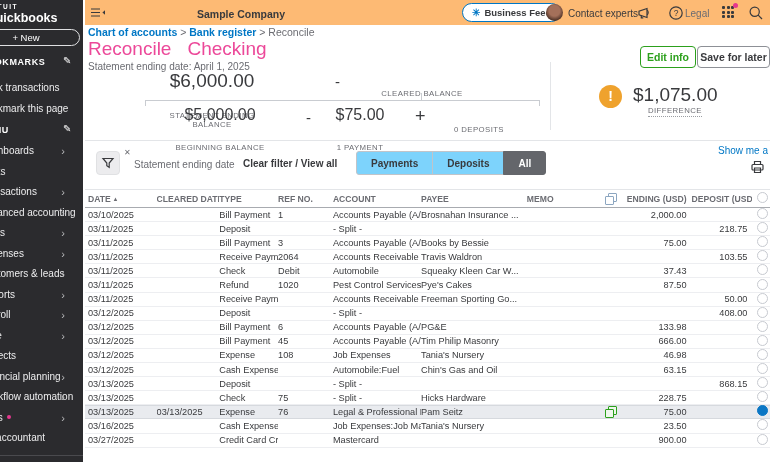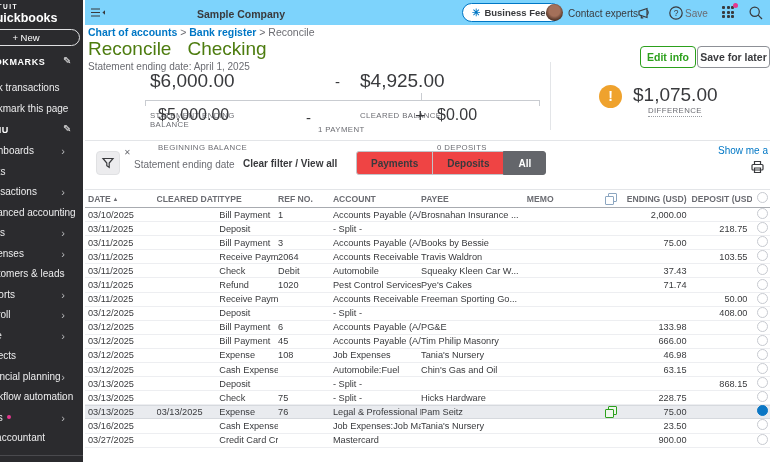--- a/index.html
+++ b/index.html
@@ -21,21 +21,21 @@
   .pencil { position:absolute; color:#fff; font-size:10px; }
   #menu-list { position:absolute; left:-20px; top:141px; width:103px; list-style:none; }
   #menu-list li { position:relative; height:20.5px; line-height:20.5px; color:#ededee;
     font-size:10px; white-space:nowrap; }
   #menu-list li .chev { position:absolute; right:18px; top:0; color:#b9babc; font-size:11px; }
   #menu-list li.divider { height:7px; border-bottom:1px solid #4a4a4e; margin-bottom:2px; }
   .pinkdot { display:inline-block; width:4px; height:4px; border-radius:50%;
     background:#e5388e; margin-left:4px; vertical-align:2px; }
 
   
-  #topbar { position:absolute; left:85px; top:0; right:0; height:25px; background:#7dd3fc; }
+  #topbar { position:absolute; left:85px; top:0; right:0; height:25px; background:#fdba74; }
   .icnbtn { position:absolute; top:5px; width:16px; height:16px; }
   svg.icn { stroke:#393a3d; stroke-width:1.2; fill:none; }
   #company { position:absolute; left:112px; top:8px; font-size:10.5px; font-weight:bold; }
   #bfeed { position:absolute; left:377px; top:3px; height:19px; border:1.5px solid #0077c5;
     border-radius:10px; background:#fff; display:flex; align-items:center; gap:4px;
     padding:0 9px; font-size:9.5px; font-weight:bold; color:#393a3d; }
   #bfeed .spark { color:#0077c5; font-size:10px; }
   #avatar { position:absolute; left:461px; top:4px; width:17px; height:17px; border-radius:50%;
     background:radial-gradient(circle at 50% 40%, #a4705a 0 40%, #4a2f24 75%); }
   #contact { position:absolute; left:483px; top:8px; font-size:10px; color:#393a3d; }
@@ -43,26 +43,26 @@
   #grid-ic { position:absolute; left:637px; top:6px; width:13px; height:13px;
     display:grid; grid-template-columns:repeat(3,3px); grid-template-rows:repeat(3,3px); gap:1.5px; }
   #grid-ic i { background:#393a3d; border-radius:1px; }
   #grid-dot { position:absolute; left:648px; top:3px; width:5px; height:5px;
     border-radius:50%; background:#e5388e; }
 
   
   #crumbs { position:absolute; left:88px; top:26px; font-size:10.5px; font-weight:bold; }
   #crumbs a { color:#0077c5; text-decoration:none; }
   #crumbs .sep,#crumbs .cur { color:#6b6c72; font-weight:normal; }
-  #title { position:absolute; left:88px; top:38px; font-size:19px; color:#4d7c0f; }
+  #title { position:absolute; left:88px; top:38px; font-size:19px; color:#ec4899; }
   #title span+span { margin-left:16px; }
   #stmt-date { position:absolute; left:88px; top:61px; font-size:10px; color:#6b6c72; }
 
   
-  .amt-blk { position:absolute; }
+  .amt-blk { position:absolute; text-align:center; }
   .amt-blk .v { font-size:19px; color:#393a3d; }
   .amt-blk .v2 { font-size:16px; color:#393a3d; }
   .amt-blk .l { font-size:7.8px; color:#6b6c72; letter-spacing:.4px; margin-top:19px; }
   .opsign { position:absolute; font-size:15px; color:#393a3d; }
   #vdiv { position:absolute; left:550px; top:62px; width:1px; height:68px; background:#e3e5e8; }
   .brk { position:absolute; background:#c9ccd1; }
   #warn { position:absolute; left:599px; top:85px; width:23px; height:23px; border-radius:50%;
     background:#efa22d; color:#fff; font-weight:bold; font-size:14px; text-align:center; line-height:23px; }
   #diff-val { position:absolute; left:633px; top:84px; font-size:19px; }
   #diff-lbl { position:absolute; left:648px; top:106px; font-size:7.8px; color:#6b6c72;
@@ -76,21 +76,21 @@
   #hsep { position:absolute; left:85px; top:140px; right:0; height:1px; background:#e3e5e8; }
 
   
   #funnel { position:absolute; left:96px; top:151px; width:24px; height:24px;
     background:#ececee; border:1px solid #e0e1e3; border-radius:4px; display:flex;
     align-items:center; justify-content:center; }
   #fclose { position:absolute; left:124px; top:148px; font-size:8px; color:#6b6c72; }
   #chip { position:absolute; left:134px; top:159px; font-size:10px; color:#6b6c72; }
   #clearf { position:absolute; left:243px; top:158px; font-size:10px; color:#393a3d; font-weight:bold; }
   #segs { position:absolute; left:356px; top:151px; height:24px; display:flex; }
-  .seg { height:24px; border:1px solid #c1c4c9; background:#ef4444; color:#393a3d;
+  .seg { height:24px; border:1px solid #c1c4c9; background:#7dd3fc; color:#393a3d;
     font-weight:bold; font-size:10px; font-family:inherit; padding:0 14px; margin-left:-1px; }
   .seg:first-child { border-radius:3px 0 0 3px; margin-left:0; }
   .seg:last-child { border-radius:0 3px 3px 0; }
   .seg.sel { background:#64666b; border-color:#64666b; color:#fff; }
   #showme { position:absolute; left:718px; top:145px; font-size:10px; color:#0077c5; white-space:nowrap; }
   #printer { position:absolute; left:750px; top:160px; }
 
   
   #tbl { position:absolute; left:85px; top:189px; right:0; }
   .trow { display:flex; align-items:center; padding-left:3px; border-bottom:1px solid #edeef1;
@@ -175,21 +175,21 @@
         <path d="M2 6.2v3.6l8 2.7V3.5L2 6.2z"></path>
         <path d="M10 5.2c1.6.6 1.6 4 0 4.6M4.3 10.3v2.6h2"></path>
       </svg>
   </span>
   <span class="icnbtn" style="left:583px">
     <svg class="icn" width="16" height="16">
         <circle cx="8" cy="8" r="6.2"></circle>
         <text x="8" y="11" font-size="8.5" text-anchor="middle" fill="#393a3d" stroke="none" font-family="Liberation Sans, sans-serif">?</text>
       </svg>
   </span>
-  <span id="help-txt">Save</span>
+  <span id="help-txt">Legal</span>
 
   <span id="grid-ic">
       <i></i>
       <i></i>
       <i></i>
       <i></i>
       <i></i>
       <i></i>
       <i></i>
       <i></i>
@@ -217,40 +217,39 @@
   <span>Reconcile</span><span>Checking</span>
 </div>
 <div id="stmt-date">Statement ending date: April 1, 2025</div>
 
 <div class="amt-blk" style="left:150px; top:70px; width:124px">
   <div class="v">$6,000.00</div>
   <div class="l">STATEMENT ENDING BALANCE</div>
 </div>
 <div class="opsign" style="left:335px; top:73px">-</div>
 <div class="amt-blk" style="left:360px; top:70px; width:124px">
-  <div class="v">$4,925.00</div>
   <div class="l">CLEARED BALANCE</div>
 </div>
 
 <div class="brk" style="left:421px; top:93px; width:1px; height:7px"></div>
 <div class="brk" style="left:145px; top:100px; width:395px; height:1px"></div>
 <div class="brk" style="left:145px; top:100px; width:1px; height:6px"></div>
 <div class="brk" style="left:539px; top:100px; width:1px; height:6px"></div>
 
 <div class="amt-blk" style="left:158px; top:106px; width:124px">
   <div class="v2">$5,000.00</div>
   <div class="l">BEGINNING BALANCE</div>
 </div>
 <div class="opsign" style="left:306px; top:109px">-</div>
 <div class="amt-blk" style="left:318px; top:106px; width:84px">
+  <div class="v2">$75.00</div>
   <div class="l">1 PAYMENT</div>
 </div>
 <div class="opsign" style="left:415px; top:106px; font-size:18px">+</div>
 <div class="amt-blk" style="left:437px; top:106px; width:84px">
-  <div class="v2">$0.00</div>
   <div class="l">0 DEPOSITS</div>
 </div>
 <div id="vdiv"></div>
 
 <div id="warn">!</div>
 <div id="diff-val">$1,075.00</div>
 <div id="diff-lbl">DIFFERENCE</div>
 
 <button id="btn-edit">Edit info</button>
 <button id="btn-save">Save for later</button>
@@ -358,21 +357,21 @@
     </div>
     <div class="trow">
       <span class="cell c0">03/11/2025</span>
       <span class="cell c1"></span>
       <span class="cell c2">Refund</span>
       <span class="cell c3">1020</span>
       <span class="cell c4">Pest Control Services</span>
       <span class="cell c5">Pye's Cakes</span>
       <span class="cell c6"></span>
       <span class="cell c7"></span>
-      <span class="cell c8">71.74</span>
+      <span class="cell c8">87.50</span>
       <span class="cell c9"></span>
       <span class="cell c10"><span class="radio"></span></span>
     </div>
     <div class="trow">
       <span class="cell c0">03/11/2025</span>
       <span class="cell c1"></span>
       <span class="cell c2">Receive Payment</span>
       <span class="cell c3"></span>
       <span class="cell c4">Accounts Receivable (A/R)</span>
       <span class="cell c5">Freeman Sporting Go...</span>

